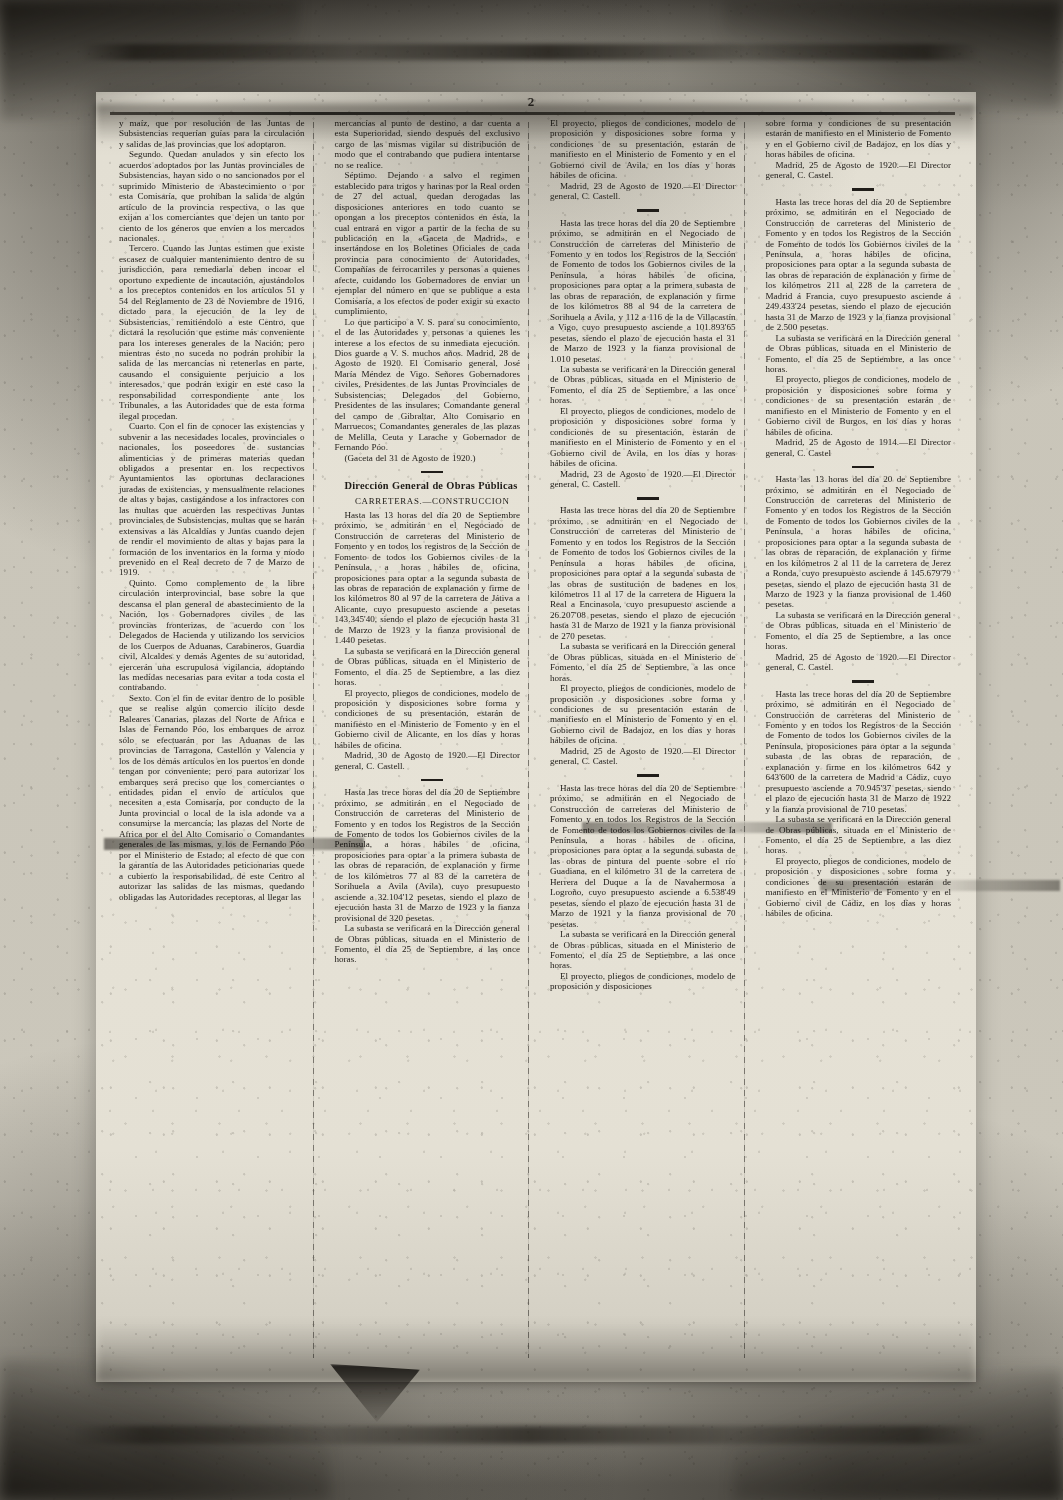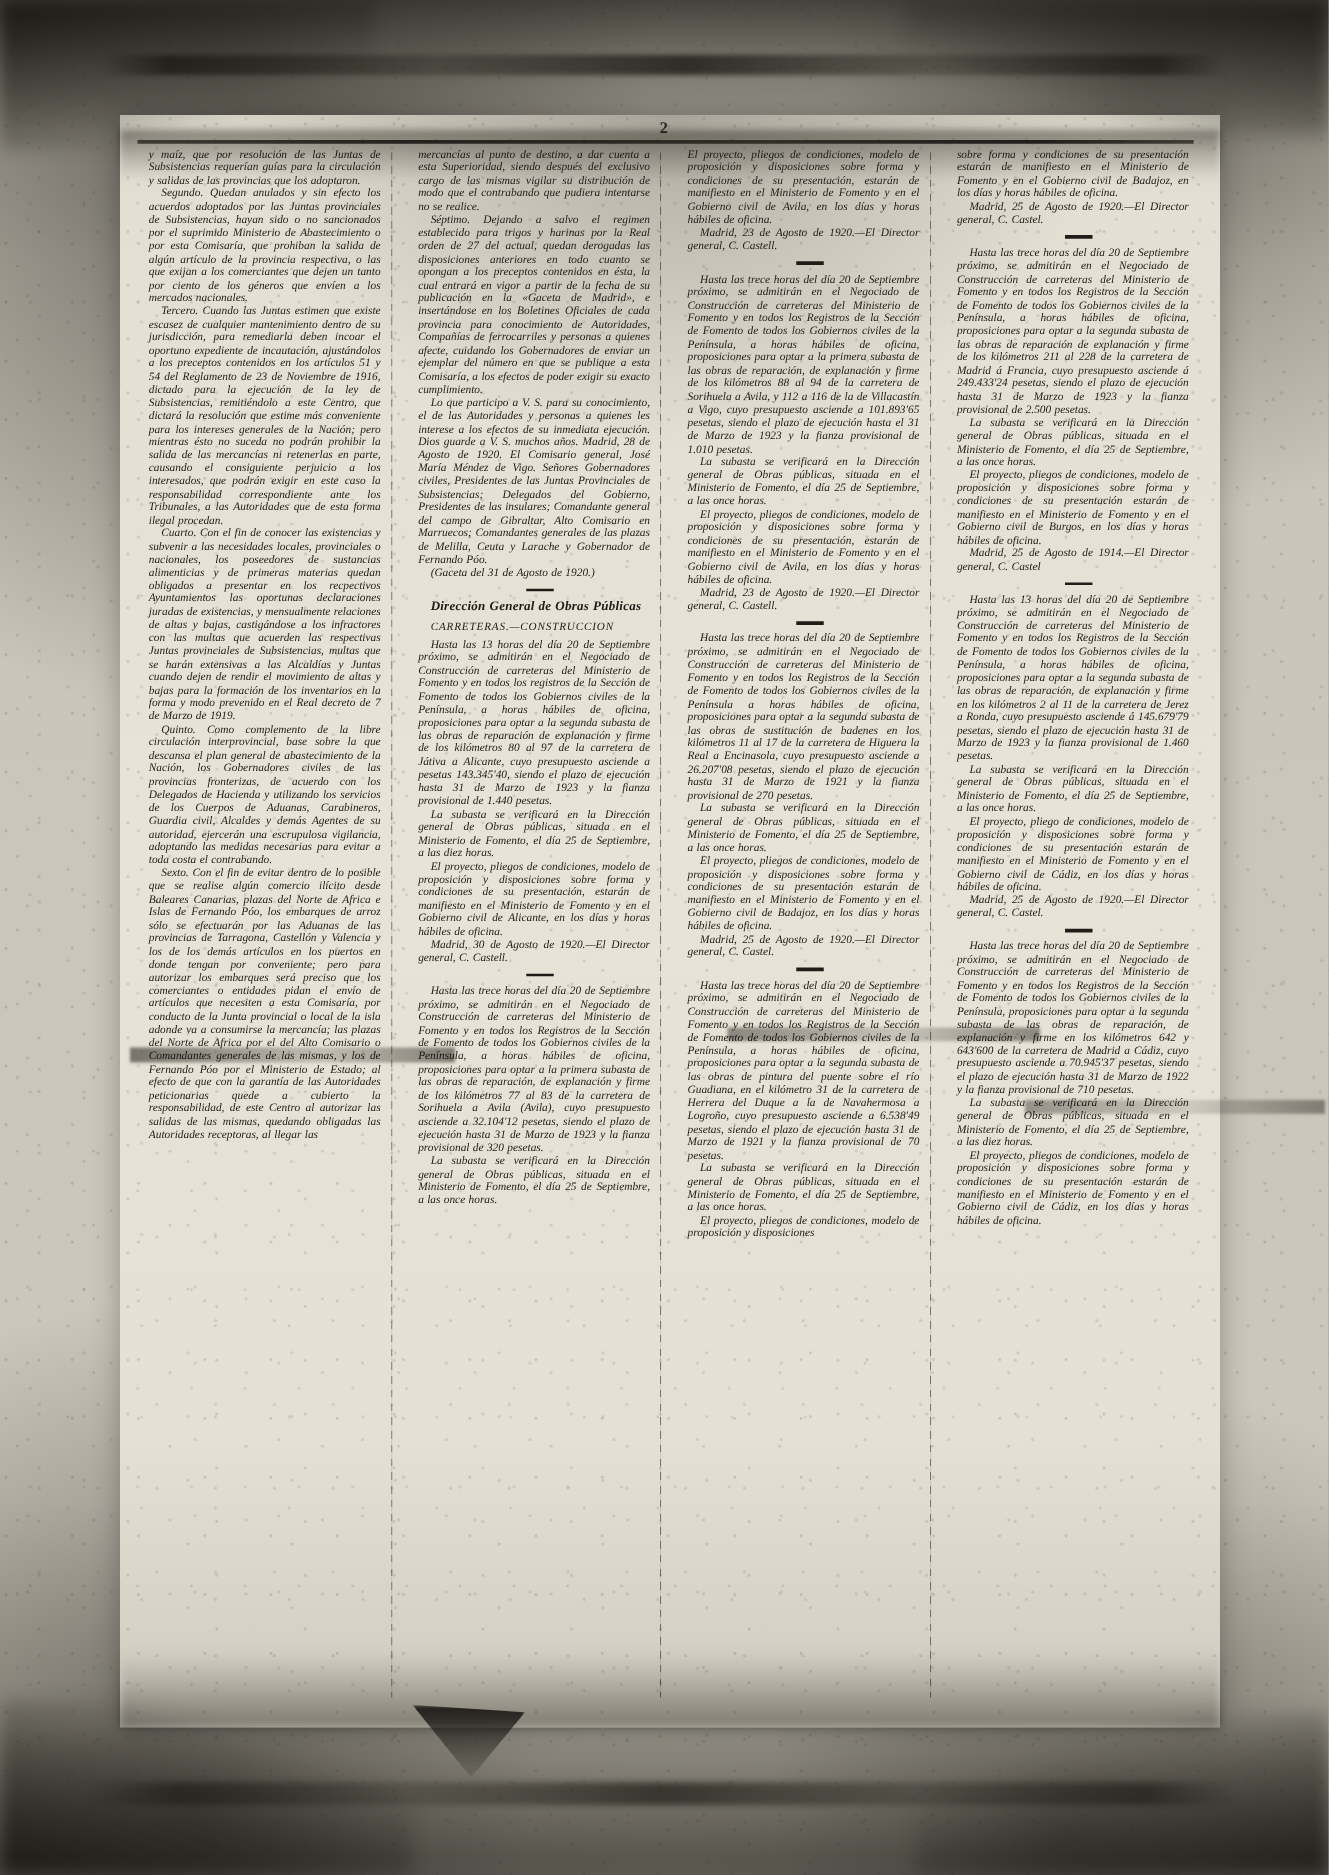--- a/index.html
+++ b/index.html
@@ -115,21 +115,20 @@
   }
   
   .cols {
     position: absolute;
     left: 110px;
     top: 118px;
     width: 850px;
     height: 1250px;
     display: flex;
     gap: 12px;
-    font-style: italic;
   }
   .col {
     position: relative;
     width: 212.5px;
     padding: 0 9px;
     box-sizing: border-box;
     font-size: 9.1px;
     line-height: 10.45px;
     color: #1e1b17;
     text-align: justify;
@@ -158,21 +157,21 @@
   
   .sec-head {
     text-indent: 0;
     font-weight: bold;
     font-size: 10.4px;
     letter-spacing: .2px;
     margin: 7px 0 5px 0 !important;
   }
   .sub-head {
     text-indent: 0;
-    text-align: left;
+    text-align: center;
     font-size: 8.9px;
     letter-spacing: .7px;
     margin: 0 0 3px 0 !important;
   }
   .dash-sep {
     text-indent: 0;
     text-align: center;
     margin: 5px 0 5px 0 !important;
     line-height: 6px;
   }
@@ -281,21 +280,20 @@
         <p class="cont">sobre forma y condiciones de su presentación estarán de manifiesto en el Ministerio de Fomento y en el Gobierno civil de Badajoz, en los días y horas hábiles de oficina.</p>
         <p class="">Madrid, 25 de Agosto de 1920.—El Director general, C. Castel.</p>
         <p class="dash-sep"><span></span></p>
         <p class="">Hasta las trece horas del día 20 de Septiembre próximo, se admitirán en el Negociado de Construcción de carreteras del Ministerio de Fomento y en todos los Registros de la Sección de Fomento de todos los Gobiernos civiles de la Península, a horas hábiles de oficina, proposiciones para optar a la segunda subasta de las obras de reparación de explanación y firme de los kilómetros 211 al 228 de la carretera de Madrid á Francia, cuyo presupuesto asciende á 249.433'24 pesetas, siendo el plazo de ejecución hasta 31 de Marzo de 1923 y la fianza provisional de 2.500 pesetas.</p>
         <p class="">La subasta se verificará en la Dirección general de Obras públicas, situada en el Ministerio de Fomento, el día 25 de Septiembre, a las once horas.</p>
         <p class="">El proyecto, pliegos de condiciones, modelo de proposición y disposiciones sobre forma y condiciones de su presentación estarán de manifiesto en el Ministerio de Fomento y en el Gobierno civil de Burgos, en los días y horas hábiles de oficina.</p>
         <p class="">Madrid, 25 de Agosto de 1914.—El Director general, C. Castel</p>
         <p class="dash-sep"><span></span></p>
         <p class="">Hasta las 13 horas del día 20 de Septiembre próximo, se admitirán en el Negociado de Construcción de carreteras del Ministerio de Fomento y en todos los Registros de la Sección de Fomento de todos los Gobiernos civiles de la Península, a horas hábiles de oficina, proposiciones para optar a la segunda subasta de las obras de reparación, de explanación y firme en los kilómetros 2 al 11 de la carretera de Jerez a Ronda, cuyo presupuesto asciende á 145.679'79 pesetas, siendo el plazo de ejecución hasta 31 de Marzo de 1923 y la fianza provisional de 1.460 pesetas.</p>
         <p class="">La subasta se verificará en la Dirección general de Obras públicas, situada en el Ministerio de Fomento, el día 25 de Septiembre, a las once horas.</p>
-        <p class="">El proyecto, pliego de condiciones, modelo de proposición y disposiciones sobre forma y condiciones de su presentación estarán de manifiesto en el Ministerio de Fomento y en el Gobierno civil de Cádiz, en los días y horas hábiles de oficina.</p>
         <p class="">Madrid, 25 de Agosto de 1920.—El Director general, C. Castel.</p>
         <p class="dash-sep"><span></span></p>
         <p class="">Hasta las trece horas del día 20 de Septiembre próximo, se admitirán en el Negociado de Construcción de carreteras del Ministerio de Fomento y en todos los Registros de la Sección de Fomento de todos los Gobiernos civiles de la Península, proposiciones para optar a la segunda subasta de las obras de reparación, de explanación y firme en los kilómetros 642 y 643'600 de la carretera de Madrid a Cádiz, cuyo presupuesto asciende a 70.945'37 pesetas, siendo el plazo de ejecución hasta 31 de Marzo de 1922 y la fianza provisional de 710 pesetas.</p>
         <p class="">La subasta se verificará en la Dirección general de Obras públicas, situada en el Ministerio de Fomento, el día 25 de Septiembre, a las diez horas.</p>
         <p class="">El proyecto, pliegos de condiciones, modelo de proposición y disposiciones sobre forma y condiciones de su presentación estarán de manifiesto en el Ministerio de Fomento y en el Gobierno civil de Cádiz, en los días y horas hábiles de oficina.</p>
       </div>
   </div>
 
   <div class="ink-fade wash-1"></div>
   <div class="ink-fade wash-2"></div>

